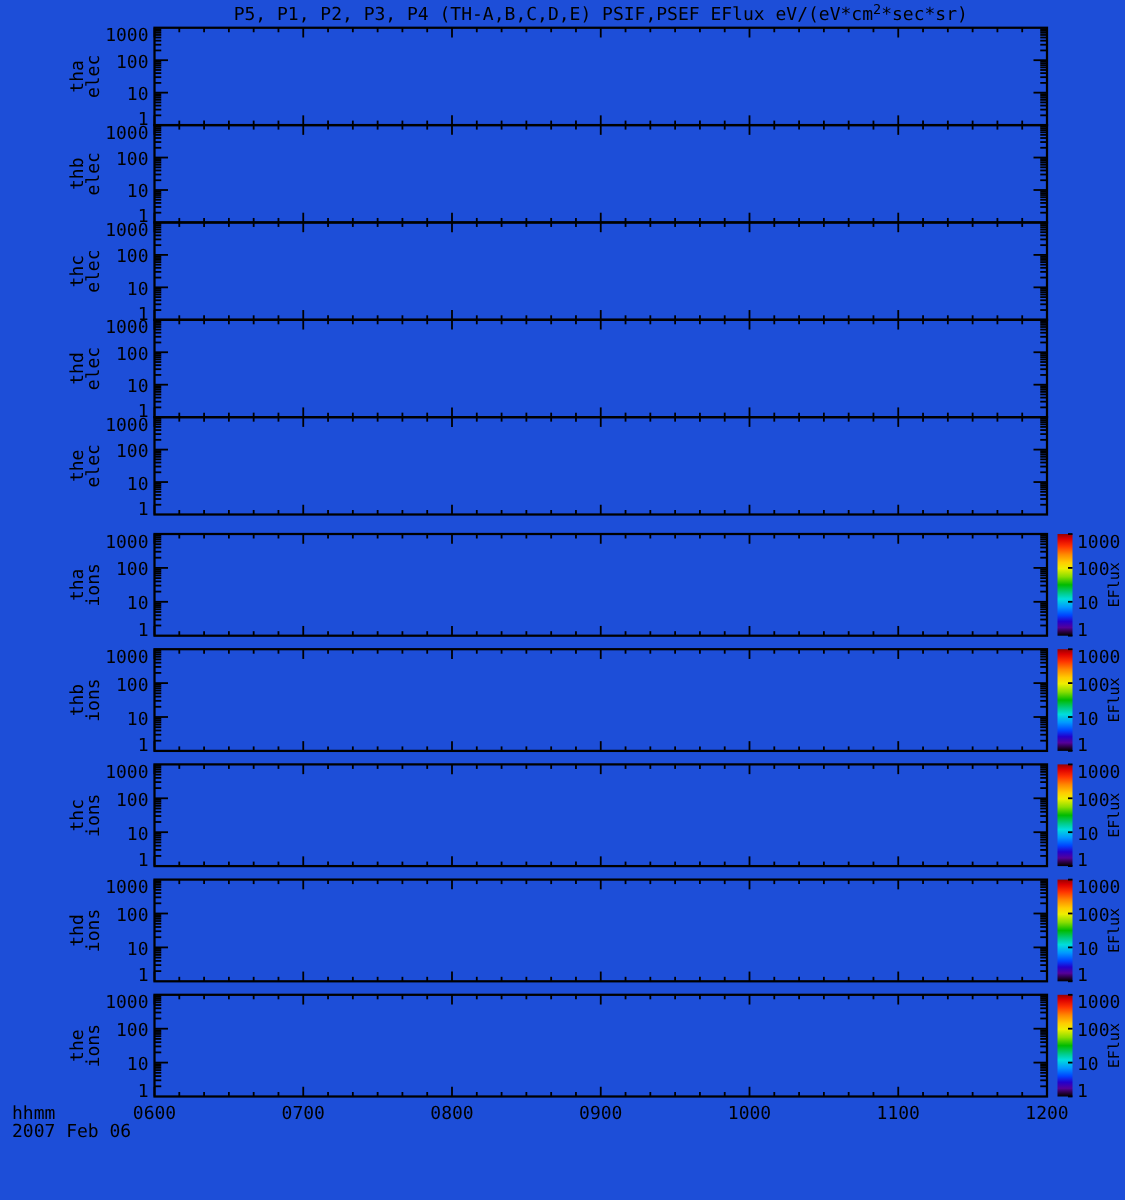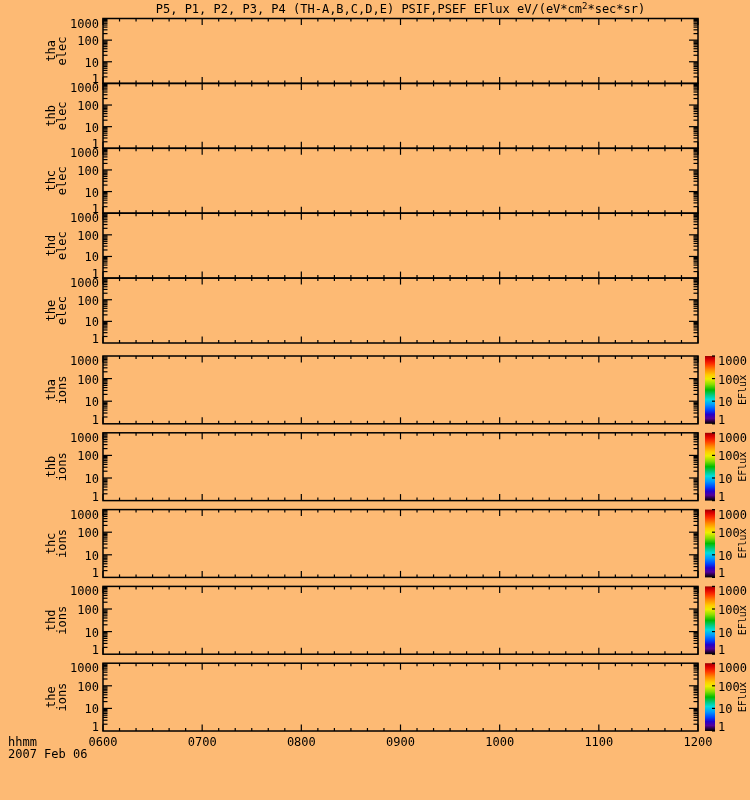--- a/index.html
+++ b/index.html
@@ -1,16 +1,16 @@
 <!DOCTYPE html>
 <html><head>
 <meta charset="utf-8">
 <style>
   html,body{margin:0;padding:0;background:#ffffff;}
-  #frame{position:relative;width:750px;height:800px;background:#fdba74;overflow:hidden;
+  #frame{position:relative;width:750px;height:800px;background:#1d4ed8;overflow:hidden;
          font-family:"DejaVu Sans Mono", monospace;}
   svg text{font-family:"DejaVu Sans Mono", monospace;fill:#000;}
 </style>
 </head>
 <body>
 
 <div id="frame">
   <svg id="plot" width="750" height="800" viewBox="0 0 750 800">
       <defs>
         <linearGradient id="cbgrad" x1="0" y1="0" x2="0" y2="1">

